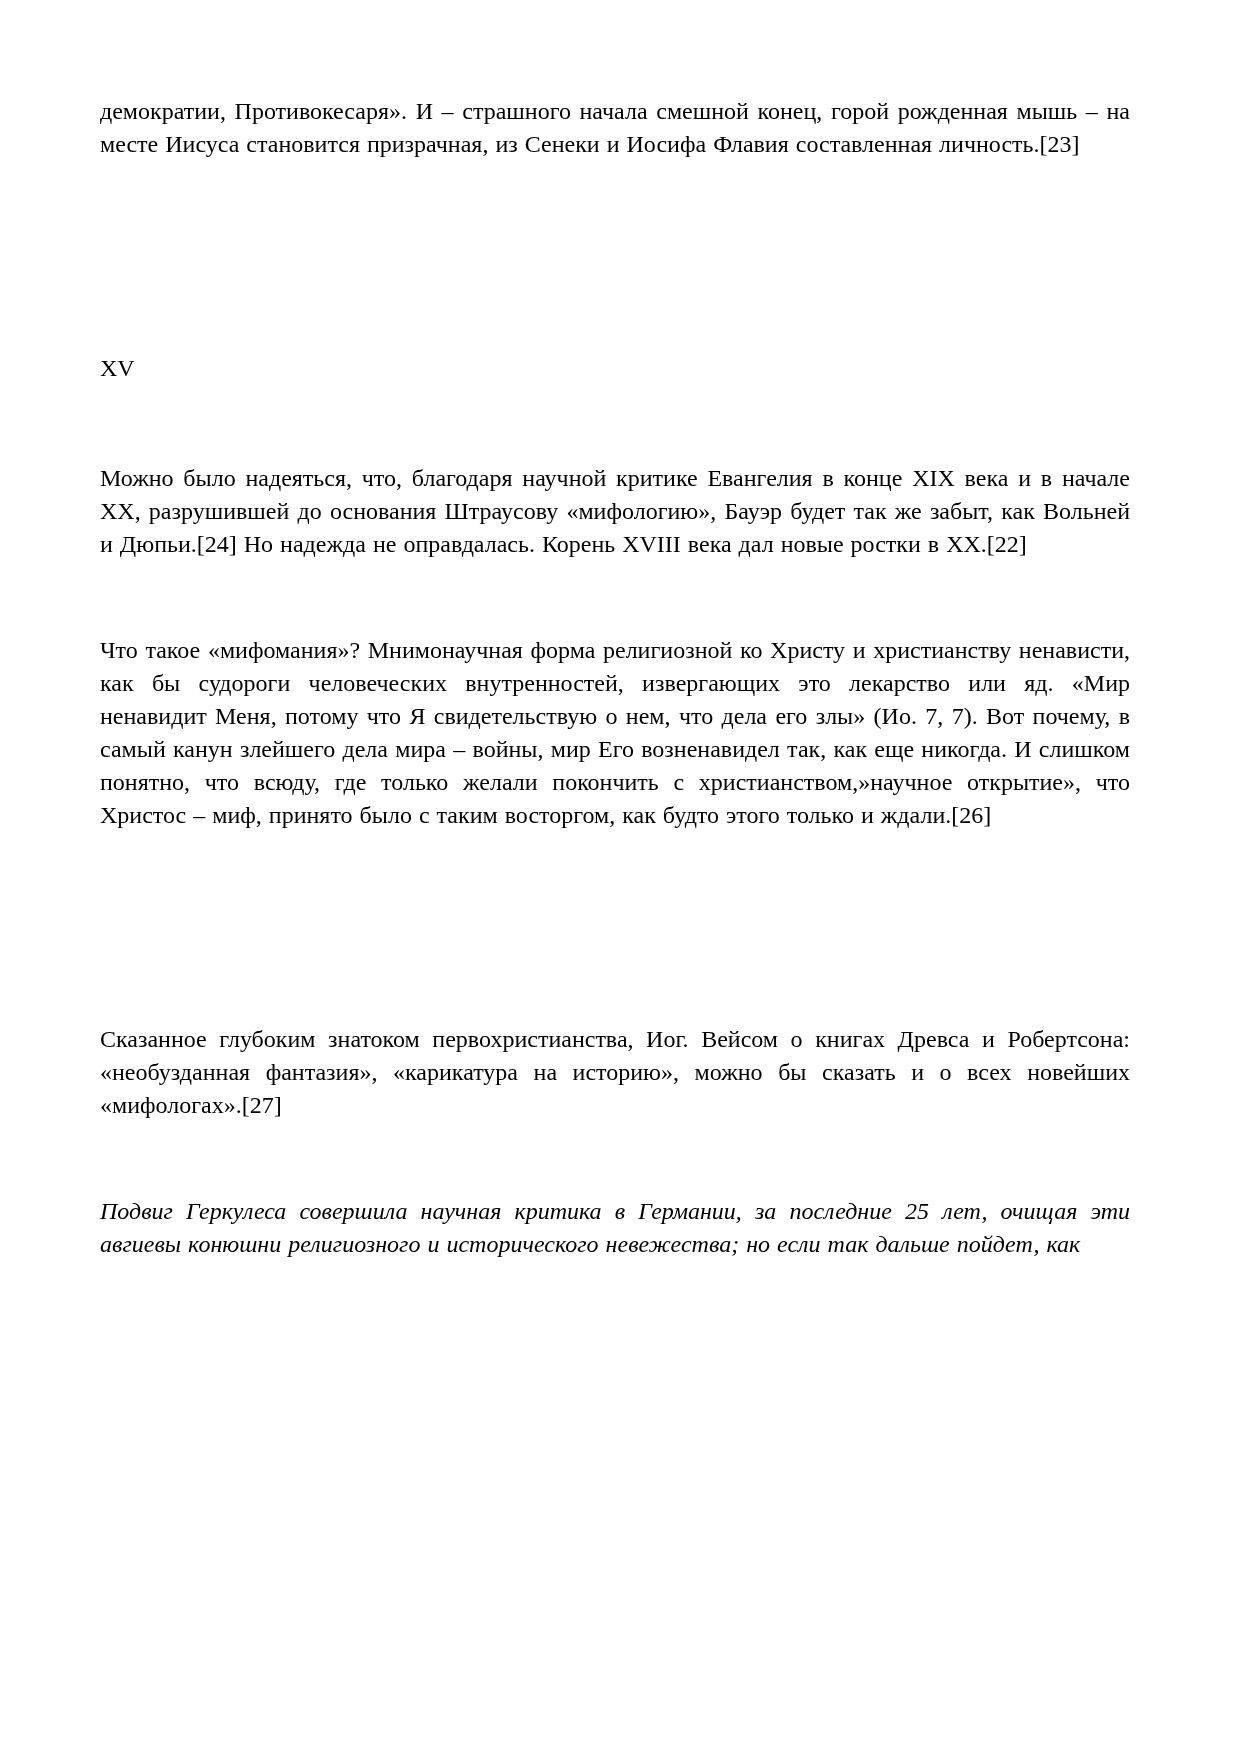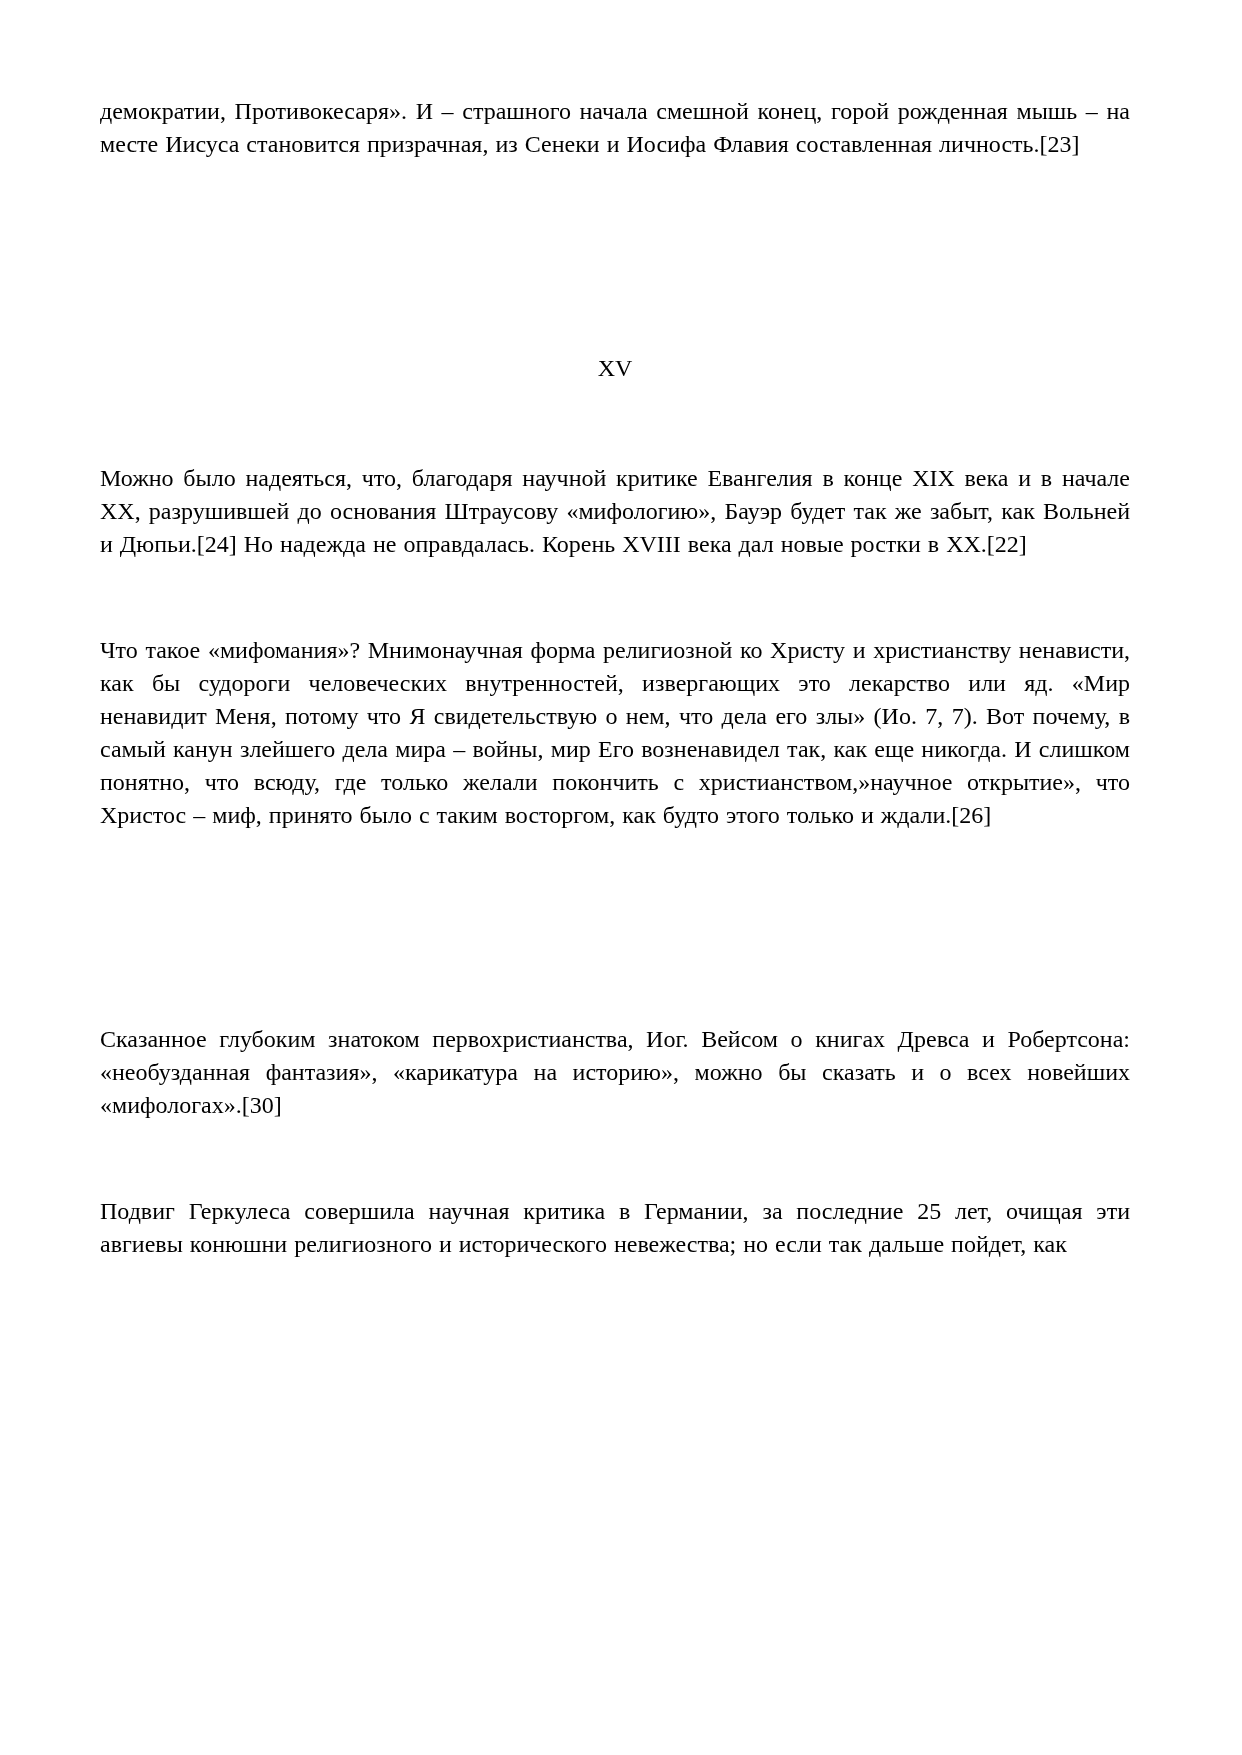--- a/index.html
+++ b/index.html
@@ -24,40 +24,40 @@
   .para {
     font-size: 24px;
     line-height: 33px;
     text-align: justify;
     margin: 0 0 73px 0;
     word-spacing: 1px;
   }
   .heading {
     font-size: 24px;
     line-height: 33px;
-    text-align: center;
+    text-align: left;
     margin: 0 0 77px 0;
   }
   
   .gap-to-section { margin-bottom: 191px; }   
   .gap-normal     { margin-bottom: 73px; }
-  .gap-last       { margin-bottom: 16px; }
+  .gap-last       { margin-bottom: 16px; font-style: italic; }
 </style>
 </head>
 <body>
 
 <div class="page">
 
   <p class="para gap-to-section">демократии, Противокесаря». И – страшного начала смешной конец, горой рожденная мышь – на месте Иисуса становится призрачная, из Сенеки и Иосифа Флавия составленная личность.[23]</p>
 
   <div class="heading">XV</div>
 
   <p class="para gap-normal">Можно было надеяться, что, благодаря научной критике Евангелия в конце XIX века и в начале XX, разрушившей до основания Штраусову «мифологию», Бауэр будет так же забыт, как Вольней и Дюпьи.[24] Но надежда не оправдалась. Корень XVIII века дал новые ростки в XX.[22]</p>
 
   <p class="para gap-to-section">Что такое «мифомания»? Мнимонаучная форма религиозной ко Христу и христианству ненависти, как бы судороги человеческих внутренностей, извергающих это лекарство или яд. «Мир ненавидит Меня, потому что Я свидетельствую о нем, что дела его злы» (Ио. 7, 7). Вот почему, в самый канун злейшего дела мира – войны, мир Его возненавидел так, как еще никогда. И слишком понятно, что всюду, где только желали покончить с христианством,»научное открытие», что Христос – миф, принято было с таким восторгом, как будто этого только и ждали.[26]</p>
 
 
-  <p class="para gap-normal">Сказанное глубоким знатоком первохристианства, Иог. Вейсом о книгах Древса и Робертсона: «необузданная фантазия», «карикатура на историю», можно бы сказать и о всех новейших «мифологах».[30]</p>
+  <p class="para gap-normal">Сказанное глубоким знатоком первохристианства, Иог. Вейсом о книгах Древса и Робертсона: «необузданная фантазия», «карикатура на историю», можно бы сказать и о всех новейших «мифологах».[27]</p>
 
 
   <p class="para gap-last">Подвиг Геркулеса совершила научная критика в Германии, за последние 25 лет, очищая эти авгиевы конюшни религиозного и исторического невежества; но если так дальше пойдет, как</p>
 
 </div>
 
 </body></html>

